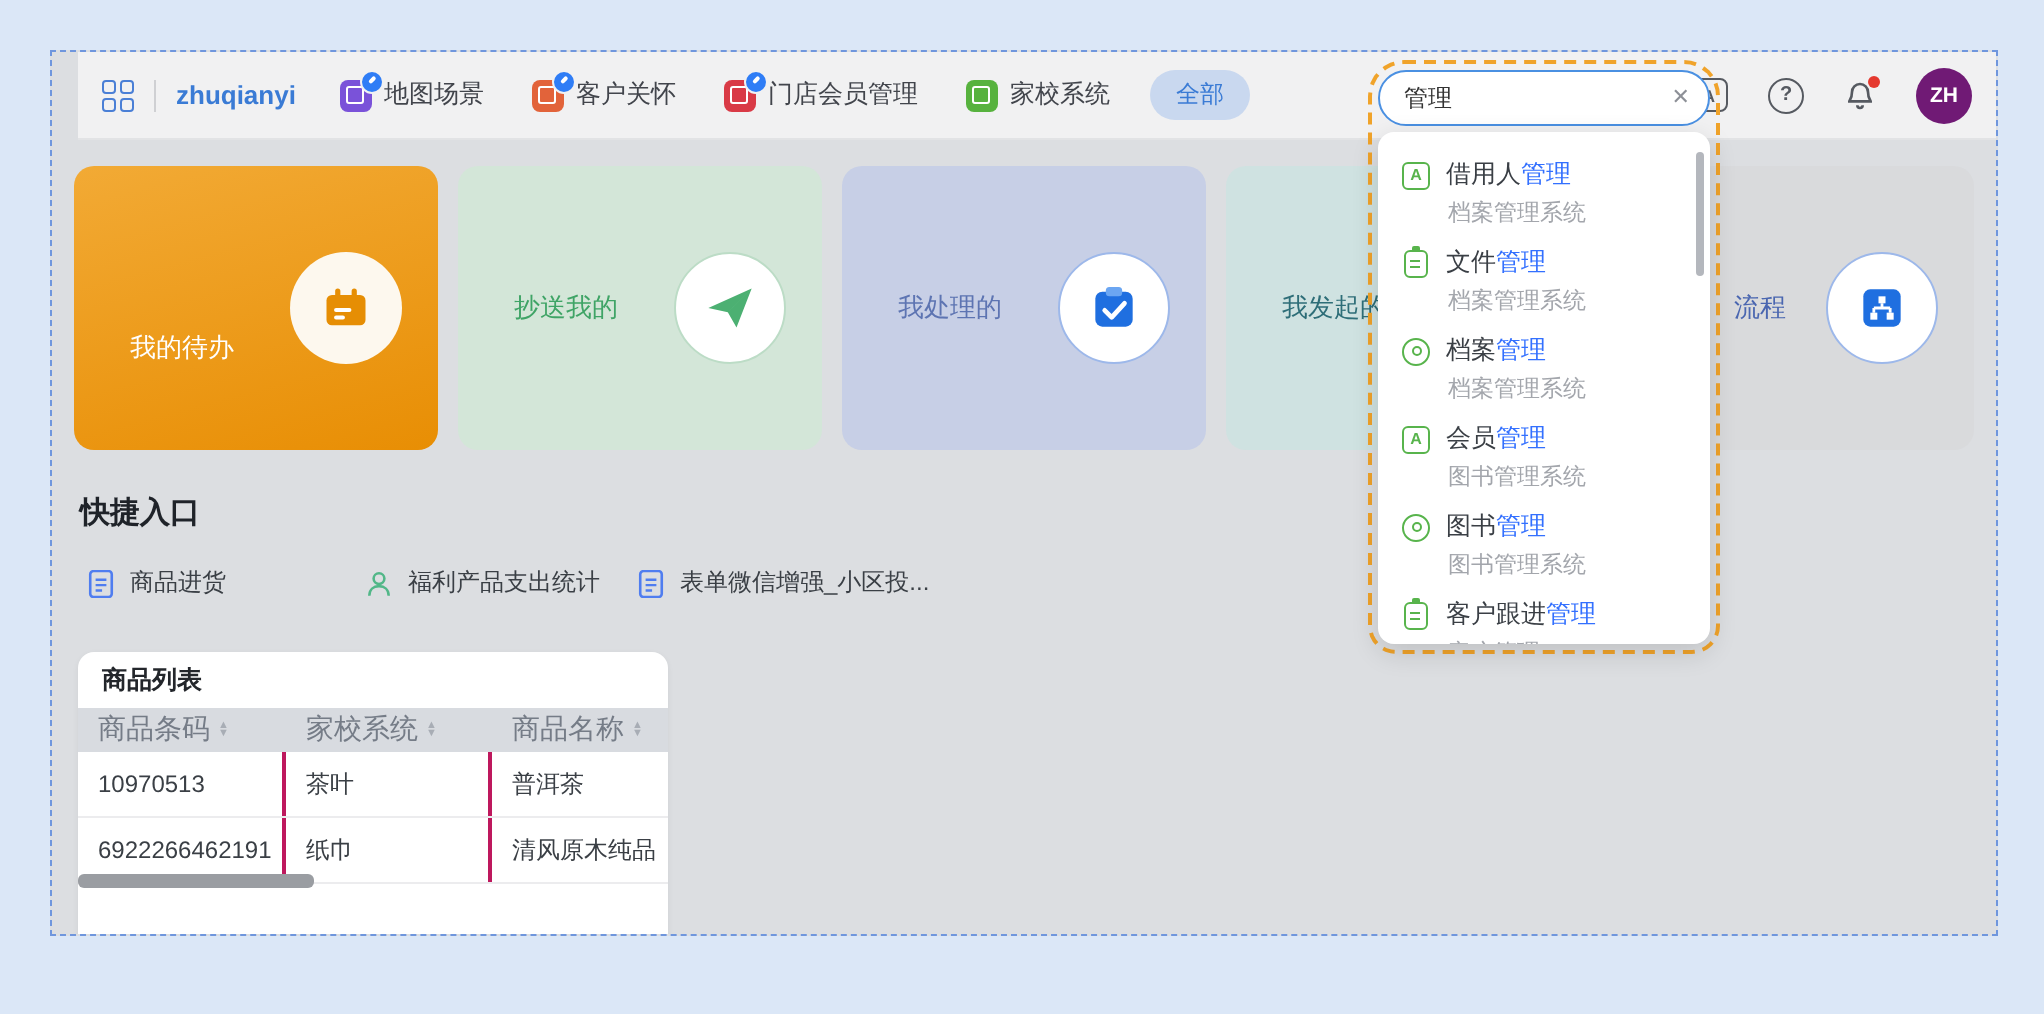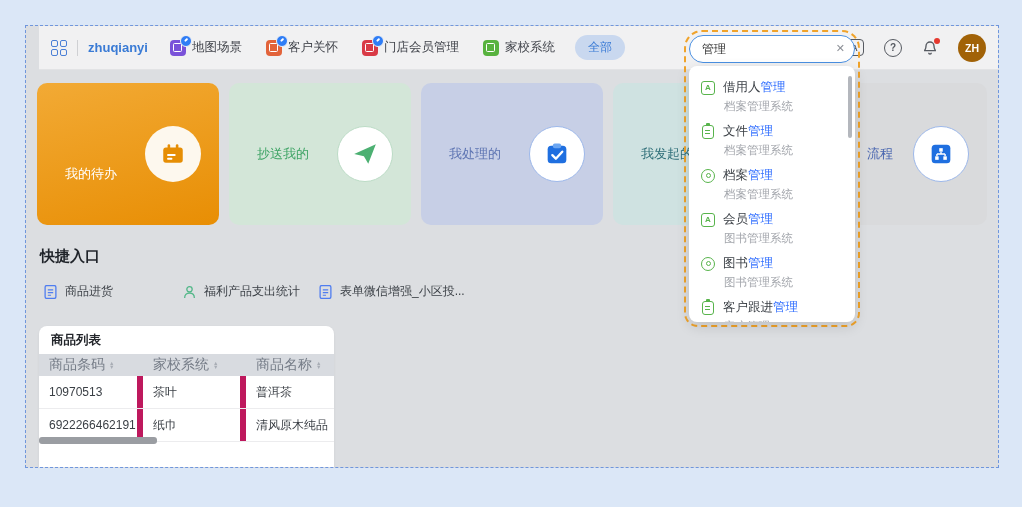--- a/index.html
+++ b/index.html
@@ -28,21 +28,21 @@
     transform:rotate(-45deg);border-radius:1px;}
   .pill-all{margin-left:20px;background:#c9d8ef;color:#3a7bd5;font-size:12px;
     padding:4px 13px;border-radius:13px;cursor:pointer;}
   .top-right{margin-left:auto;display:flex;align-items:center;gap:20px;}
   .ico-contacts-top{width:17px;height:15px;border:1.6px solid #565a61;border-radius:4px;
     display:flex;align-items:center;justify-content:center;font-size:8.5px;color:#565a61;font-weight:bold;cursor:pointer;}
   .ico-help{width:16px;height:16px;border:1.6px solid #565a61;border-radius:50%;display:flex;
     align-items:center;justify-content:center;font-size:10px;color:#565a61;font-weight:bold;cursor:pointer;}
   .ico-bell{position:relative;cursor:pointer;display:flex;}
   .ico-bell .dot{position:absolute;top:-2px;right:-2px;width:6px;height:6px;background:#e5392f;border-radius:50%;}
-  .avatar{width:28px;height:28px;border-radius:50%;background:#a16207;color:#fff;
+  .avatar{width:28px;height:28px;border-radius:50%;background:#701a75;color:#fff;
     display:flex;align-items:center;justify-content:center;font-size:10.5px;font-weight:bold;cursor:pointer;}
 
   
   .cards{display:flex;gap:10px;margin:13px 11px 0;}
   .card{position:relative;flex:1;height:142px;border-radius:10px;display:flex;align-items:center;cursor:pointer;}
   .card-label{font-size:13px;margin-left:28px;}
   .card.todo{background:linear-gradient(165deg,#f2aa35 0%,#e88e04 100%);}
   .card.todo .card-label{color:#fff;margin-top:40px;}
   .card.cc{background:#d3e6d8;} .card.cc .card-label{color:#3fa466;}
   .card.handled{background:#c7cfe6;} .card.handled .card-label{color:#5d74b2;}
@@ -64,21 +64,21 @@
   
   .table-card{position:absolute;left:13px;top:300px;width:295px;height:142px;background:#fff;
     border-radius:8px 8px 0 0;overflow:hidden;box-shadow:0 1px 3px rgba(0,0,0,.06);}
   .table-title{font-size:12.5px;font-weight:bold;color:#23262b;padding:6px 12px 5px;}
   .thead{display:flex;background:#d8dbe0;height:22px;align-items:center;}
   .th{font-size:14px;color:#757c87;display:flex;align-items:center;gap:4px;padding-left:10px;box-sizing:border-box;cursor:pointer;}
   .c1{width:104px;} .c2{width:103px;} .c3{width:88px;}
   .sort{display:inline-flex;flex-direction:column;line-height:4.5px;font-size:5.5px;color:#a8adb5;}
   .sort::before{content:"▲";} .sort::after{content:"▼";}
   .trow{display:flex;height:32px;align-items:center;border-bottom:1px solid #ececee;}
-  .td{font-size:12px;color:#3a3f45;padding-left:10px;box-sizing:border-box;border-right:6px solid #be185d;height:100%;display:flex;align-items:center;}
+  .td{font-size:12px;color:#3a3f45;padding-left:10px;box-sizing:border-box;border-right:2px solid #be185d;height:100%;display:flex;align-items:center;}
   .td:last-child{border-right:none;font-family:Liberation Mono, monospace;}
   .h-scroll{position:absolute;left:0;top:111px;width:118px;height:7px;background:#9a9da2;border-radius:3px;cursor:grab;}
 
   
   .search-overlay{position:absolute;left:658px;top:4px;width:176px;z-index:30;
     border:2px dashed #f0a32a;border-radius:18px 18px 14px 14px;padding:3px;box-sizing:border-box;}
   .search-box{position:relative;}
   .search-input{width:100%;height:28px;border:1.5px solid #4a90e2;border-radius:14px;background:#fff;
     box-sizing:border-box;font-size:12px;color:#333;padding:0 26px 0 12px;outline:none;
     font-family:"Liberation Sans","DejaVu Sans",sans-serif;}

